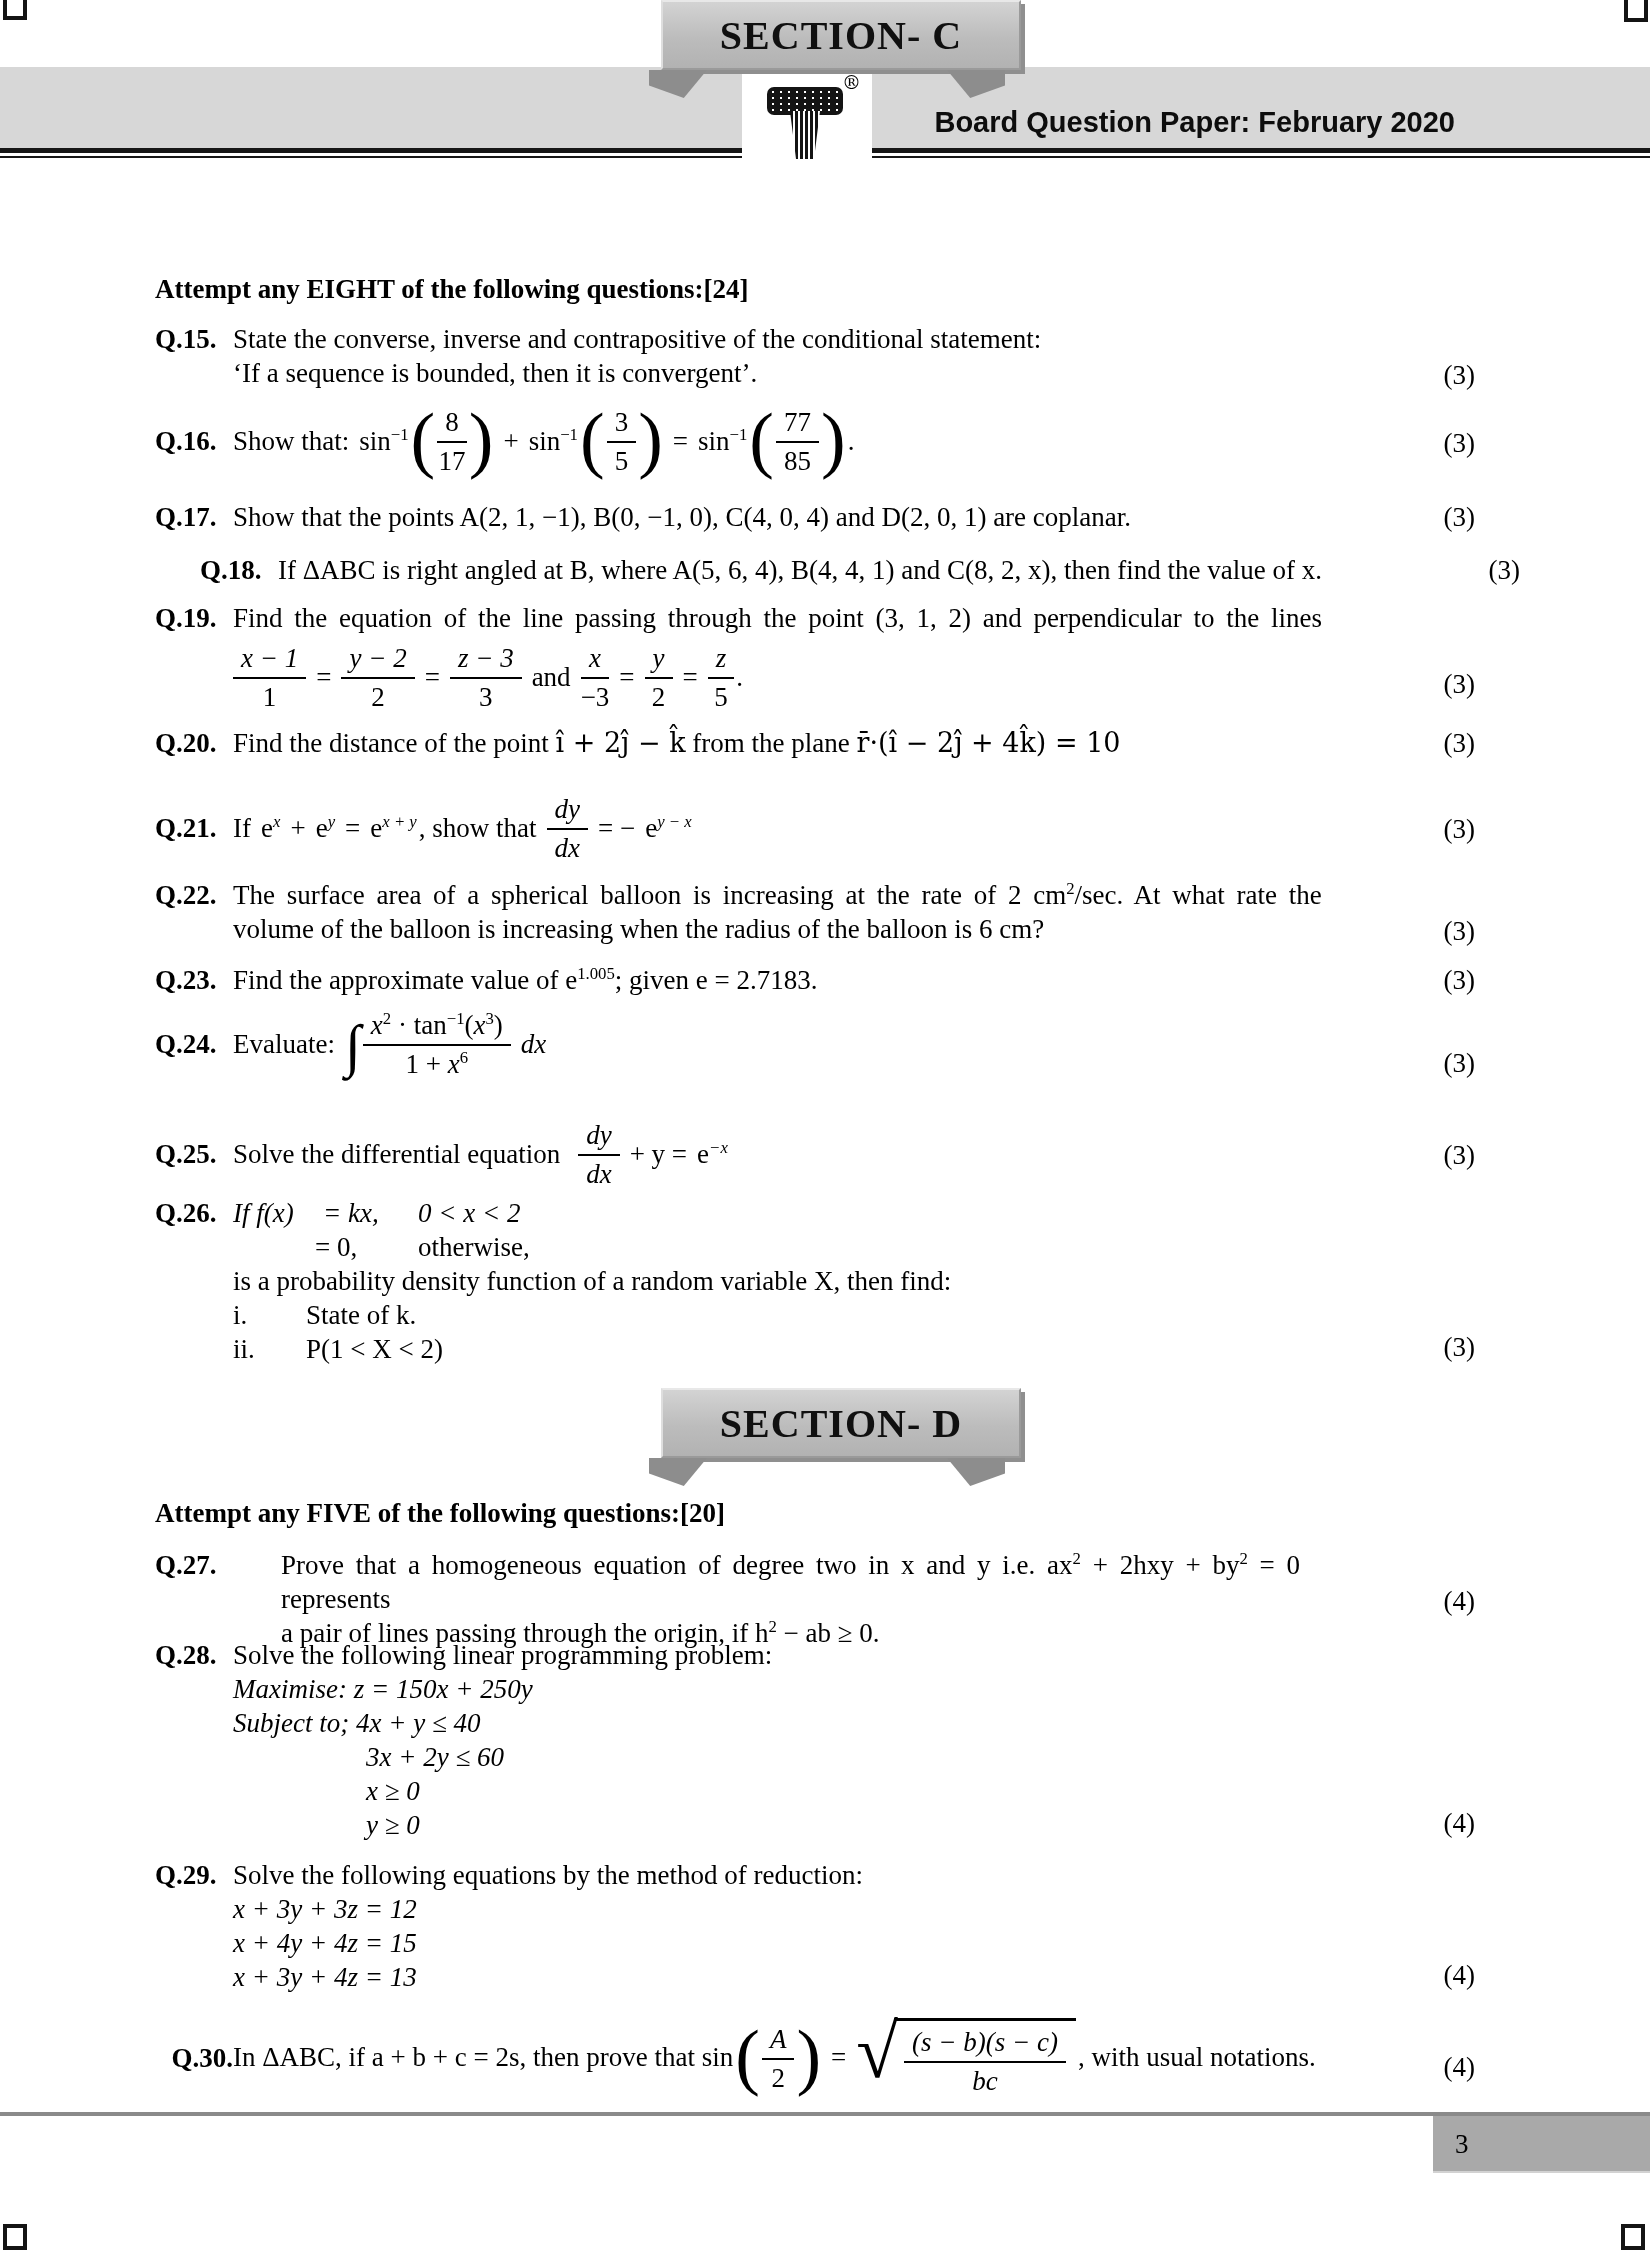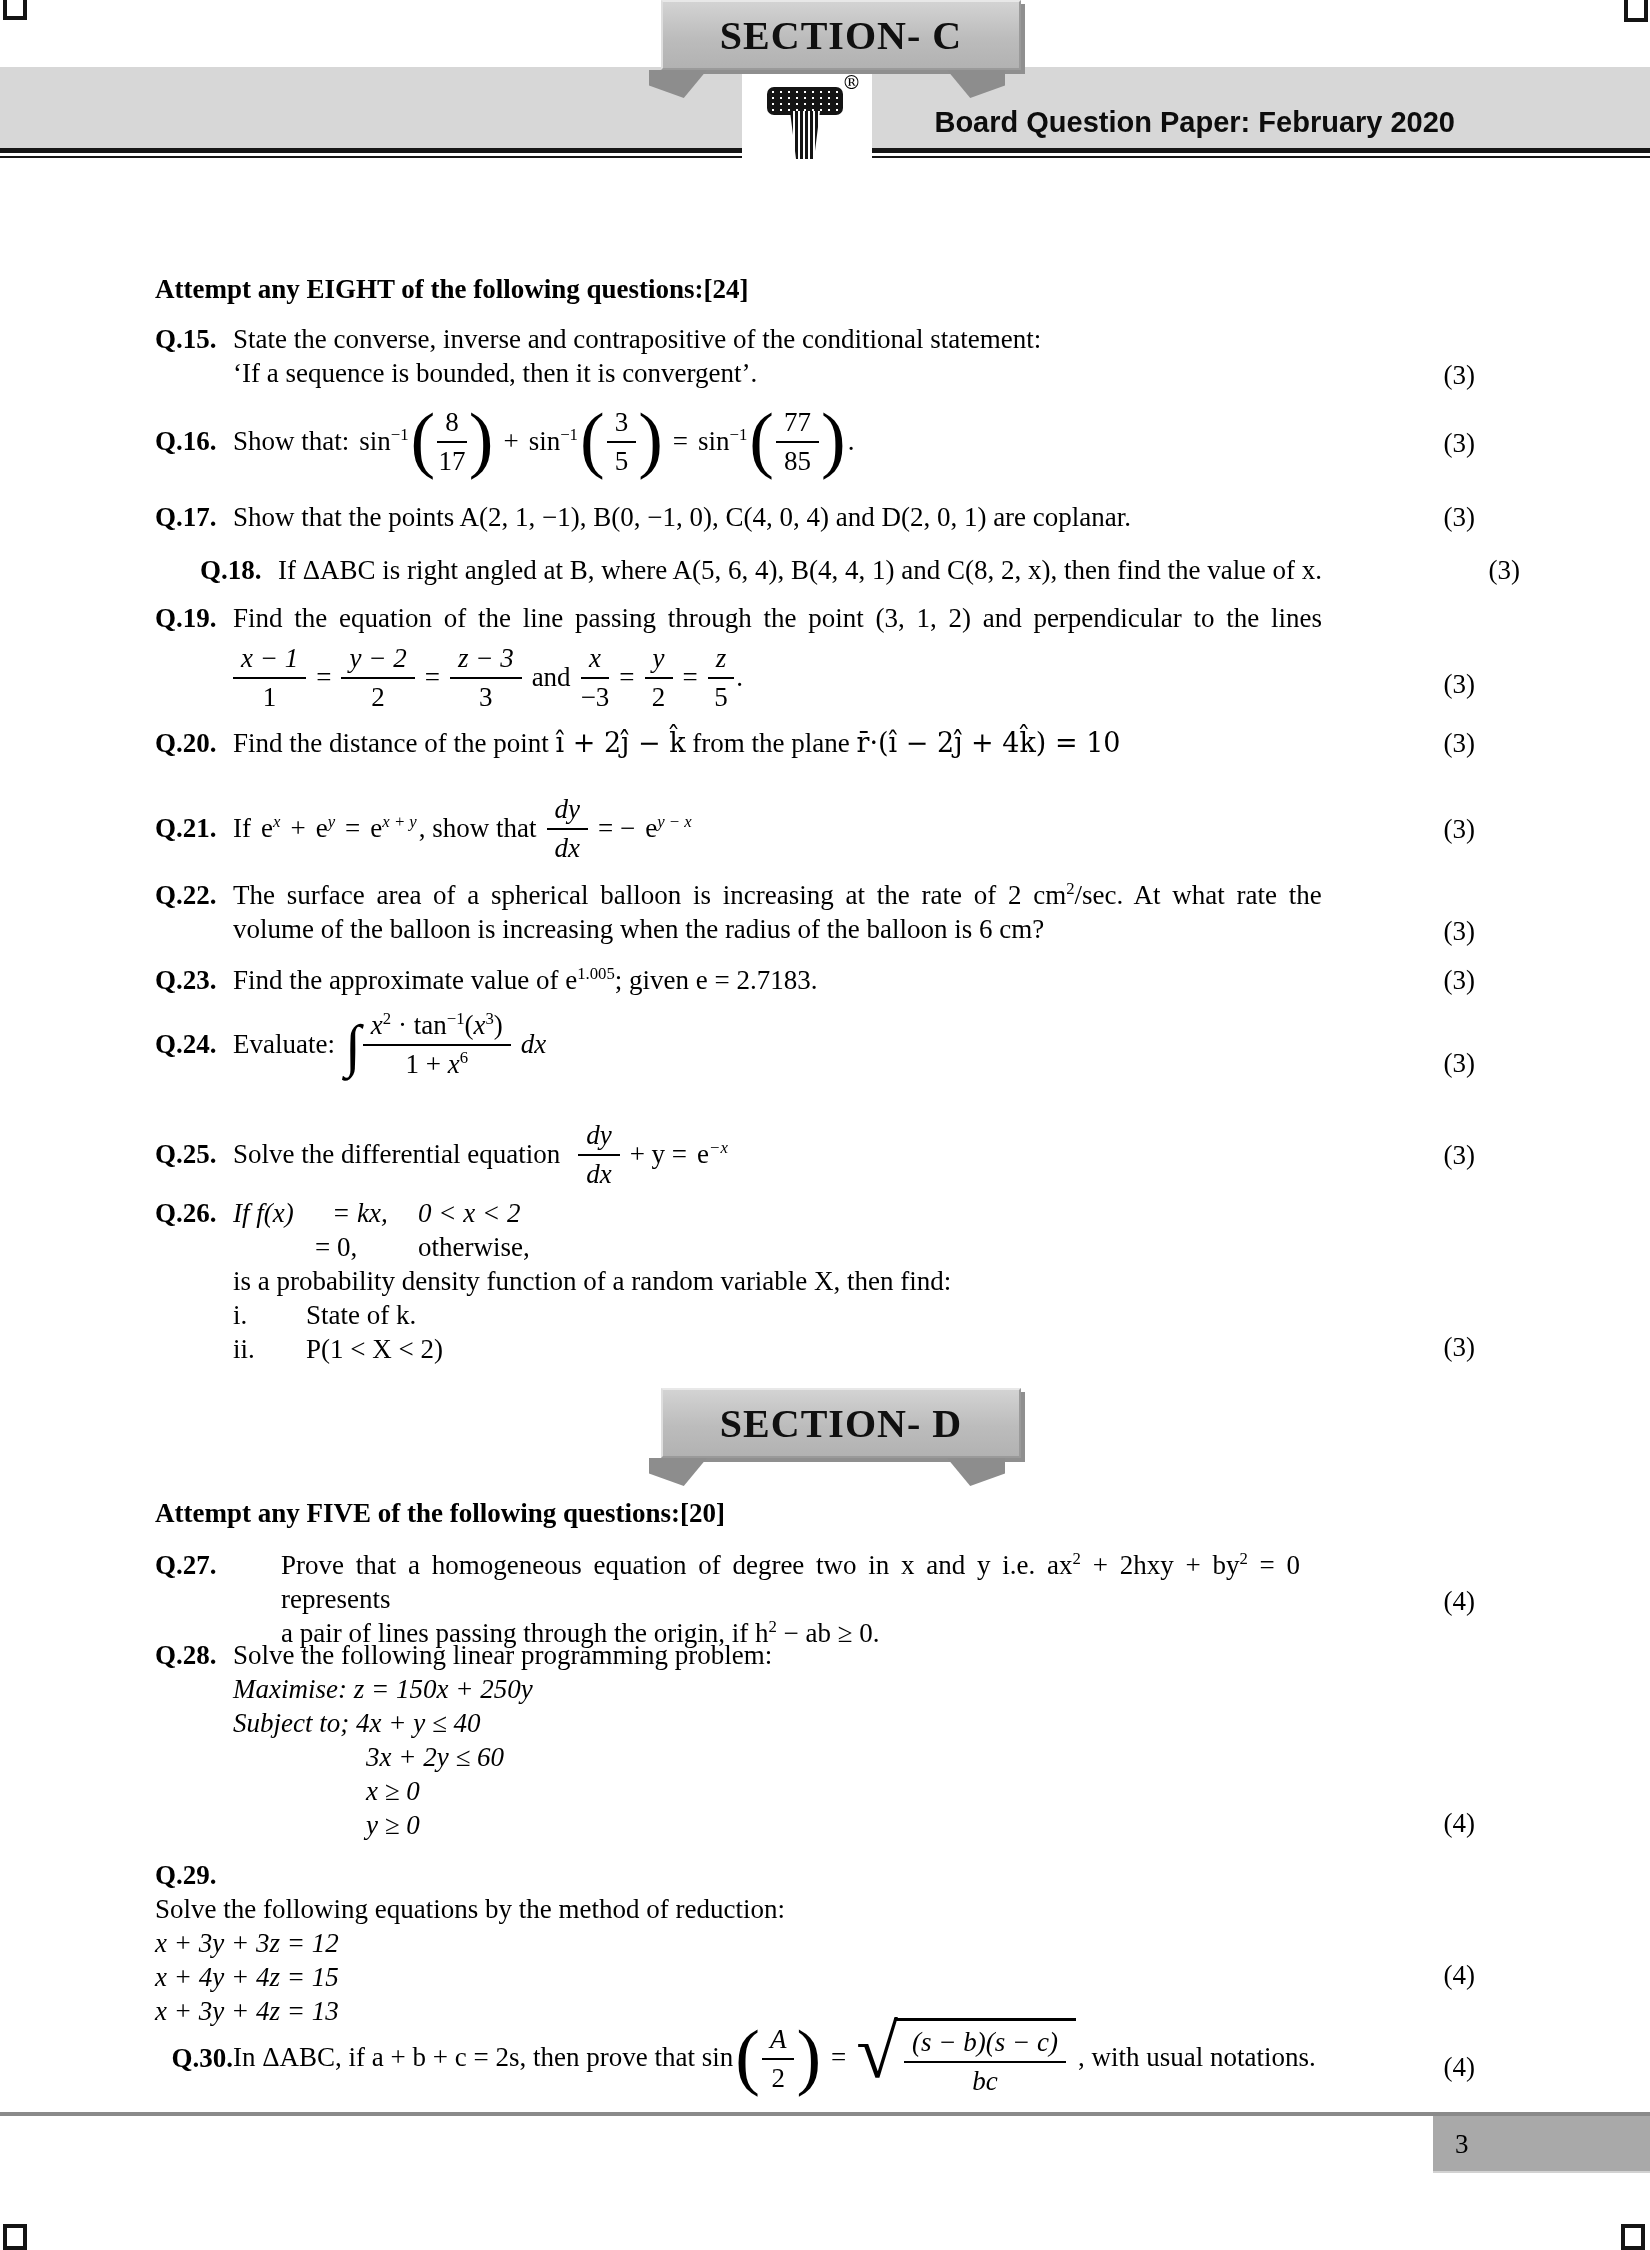--- a/index.html
+++ b/index.html
@@ -80,21 +80,21 @@
   #q21{top:792px;}   #q21 .qmarks{top:20px;}
   #q22{top:878px;}   #q22 .qmarks{top:36px;}
   #q23{top:963px;}
   #q24{top:1008px;}  #q24 .qmarks{top:38px;}
   #q25{top:1118px;}  #q25 .qmarks{top:20px;}
   #q26{top:1196px;}  #q26 .qmarks{top:134px;}
   #bannerD{top:1388px;}
   #insD{top:1496px;}
   #q27{top:1548px;gap:48px;}  #q27 .qmarks{top:36px;}
   #q28{top:1638px;}  #q28 .qmarks{top:168px;}
-  #q29{top:1858px;flex-direction:column;}  #q29 .qmarks{top:100px;}
+  #q29{top:1858px;}  #q29 .qmarks{top:100px;}
   #q30{top:2018px;}  #q30 .qmarks{top:32px;}
 
   
   .footrule{position:absolute;left:0;top:2112px;width:1650px;height:4px;background:#8a8a8a;}
   .pagebox{position:absolute;left:1433px;top:2116px;width:217px;height:57px;background:#a9a9a9;
            border-bottom:2px solid #d2d2d2;line-height:57px;padding-left:22px;box-sizing:border-box;}
 </style>
 </head>
 <body>
 
@@ -292,21 +292,21 @@
         </span>
       <span>+ y =</span>
       <span><span>e</span><sup class="it">−x</sup></span>
     </div>
     <div class="qmarks">(3)</div>
   </div>
 
   <div class="q" id="q26">
     <div class="qnum">Q.26.</div>
     <div class="qbody">
-      <div class="row pos"><span class="it">If f(x)</span><span class="abs it" style="left:99px;">= kx,</span><span class="abs it" style="left:185px;">0 &lt; x &lt; 2</span></div>
+      <div class="row pos"><span class="it">If f(x)</span><span class="abs it" style="left:90px;">= kx,</span><span class="abs it" style="left:185px;">0 &lt; x &lt; 2</span></div>
       <div class="row pos">
           <span class="abs" style="left:82px;">= 0,</span>
           <span class="abs" style="left:185px;">otherwise,</span>
         </div>
       <div class="row">is a probability density function of a random variable X, then find:</div>
       <div class="row pos"><span>i.</span><span class="abs" style="left:73px;">State of k.</span></div>
       <div class="row pos"><span>ii.</span><span class="abs" style="left:73px;">P(1 &lt; X &lt; 2)</span></div>
     </div>
     <div class="qmarks">(3)</div>
   </div>

